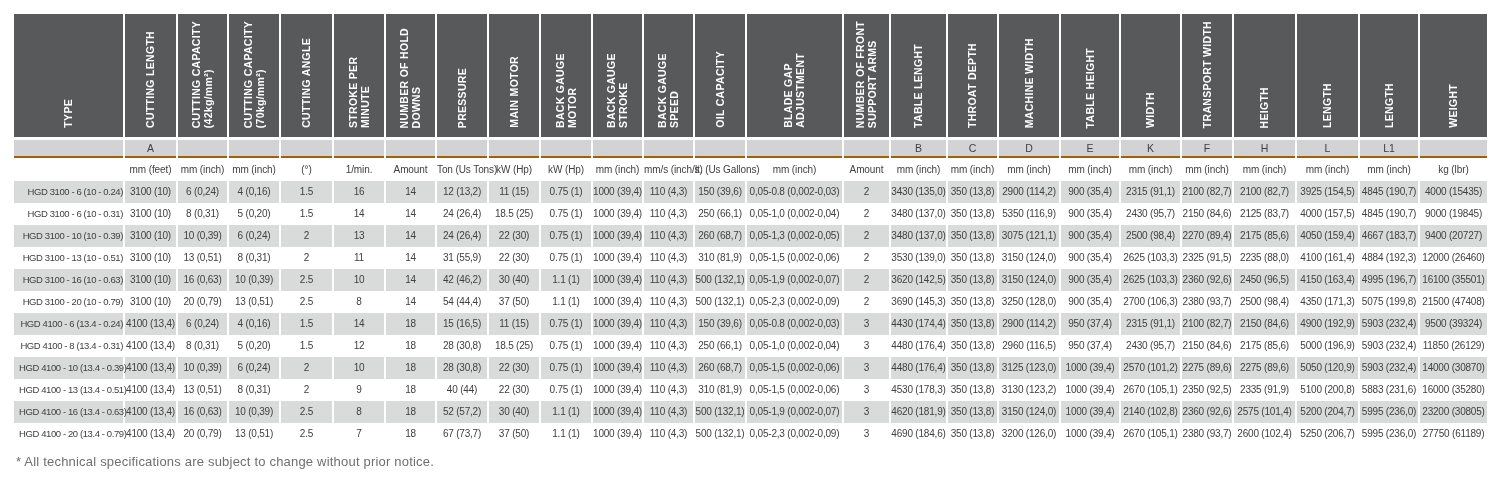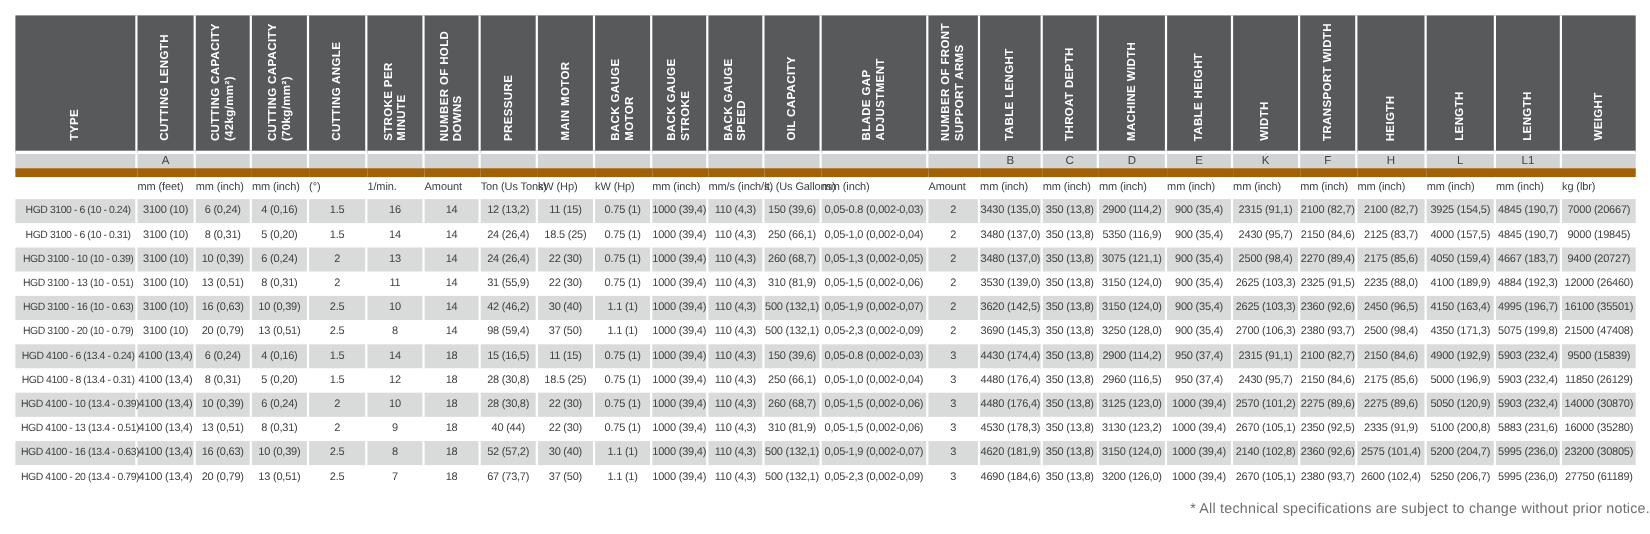--- a/index.html
+++ b/index.html
@@ -58,22 +58,22 @@
     text-align:center;
     font-size:10.5px;
     color:var(--cell-text);
   }
   tr.letters td:first-child{border-left:none;}
   
   tr.units td{
     background:#fff;
     height:24px;
     border-left:2px solid #fff;
-    border-top:8px solid #a16207;
-    text-align:left;
+    border-top:2px solid #a16207;
+    text-align:center;
     font-size:10px;
     color:var(--cell-text);
     white-space:nowrap;
     overflow:visible;
     letter-spacing:-0.1px;
   }
   tr.units td:first-child{border-left:none;}
   
   tbody td{
     height:22px;
@@ -82,31 +82,30 @@
     font-size:10px;
     color:var(--cell-text);
     white-space:nowrap;
     letter-spacing:-0.2px;
     overflow:visible;
   }
   tbody td:first-child{border-left:none;}
   tbody tr:nth-child(odd){background:var(--stripe-bg);}
   tbody tr:nth-child(even){background:#fff;}
   tbody td.type{
-    text-align:center;
+    text-align:right;
     padding-left:5px;
     font-size:9.5px;
     letter-spacing:-0.4px;
   }
   .footnote{
     margin:9px 0 0 2px;
     font-size:13px;
     color:var(--footnote-text);
     letter-spacing:.2px;
-    text-align:right;
   }
 </style>
 </head>
 <body>
 
 <div class="sheet">
   <table>
     <colgroup id="colgroup">
         <col style="width: 110px;">
         <col style="width: 53px;">
@@ -341,21 +340,21 @@
           <td>2</td>
           <td>3430 (135,0)</td>
           <td>350 (13,8)</td>
           <td>2900 (114,2)</td>
           <td>900 (35,4)</td>
           <td>2315 (91,1)</td>
           <td>2100 (82,7)</td>
           <td>2100 (82,7)</td>
           <td>3925 (154,5)</td>
           <td>4845 (190,7)</td>
-          <td>7000 (20667)</td>
+          <td>4000 (15435)</td>
         </tr>
         <tr>
           <td class="type">HGD 3100 - 6 (10 - 0.31)</td>
           <td>3100 (10)</td>
           <td>8 (0,31)</td>
           <td>5 (0,20)</td>
           <td>1.5</td>
           <td>14</td>
           <td>14</td>
           <td>24 (26,4)</td>
@@ -420,21 +419,21 @@
           <td>310 (81,9)</td>
           <td>0,05-1,5 (0,002-0,06)</td>
           <td>2</td>
           <td>3530 (139,0)</td>
           <td>350 (13,8)</td>
           <td>3150 (124,0)</td>
           <td>900 (35,4)</td>
           <td>2625 (103,3)</td>
           <td>2325 (91,5)</td>
           <td>2235 (88,0)</td>
-          <td>4100 (189,9)</td>
+          <td>4100 (161,4)</td>
           <td>4884 (192,3)</td>
           <td>12000 (26460)</td>
         </tr>
         <tr>
           <td class="type">HGD 3100 - 16 (10 - 0.63)</td>
           <td>3100 (10)</td>
           <td>16 (0,63)</td>
           <td>10 (0,39)</td>
           <td>2.5</td>
           <td>10</td>
@@ -459,21 +458,21 @@
           <td>16100 (35501)</td>
         </tr>
         <tr>
           <td class="type">HGD 3100 - 20 (10 - 0.79)</td>
           <td>3100 (10)</td>
           <td>20 (0,79)</td>
           <td>13 (0,51)</td>
           <td>2.5</td>
           <td>8</td>
           <td>14</td>
-          <td>98 (59,4)</td>
+          <td>54 (44,4)</td>
           <td>37 (50)</td>
           <td>1.1 (1)</td>
           <td>1000 (39,4)</td>
           <td>110 (4,3)</td>
           <td>500 (132,1)</td>
           <td>0,05-2,3 (0,002-0,09)</td>
           <td>2</td>
           <td>3690 (145,3)</td>
           <td>350 (13,8)</td>
           <td>3250 (128,0)</td>
@@ -503,21 +502,21 @@
           <td>3</td>
           <td>4430 (174,4)</td>
           <td>350 (13,8)</td>
           <td>2900 (114,2)</td>
           <td>950 (37,4)</td>
           <td>2315 (91,1)</td>
           <td>2100 (82,7)</td>
           <td>2150 (84,6)</td>
           <td>4900 (192,9)</td>
           <td>5903 (232,4)</td>
-          <td>9500 (15839)</td>
+          <td>9500 (39324)</td>
         </tr>
         <tr>
           <td class="type">HGD 4100 - 8 (13.4 - 0.31)</td>
           <td>4100 (13,4)</td>
           <td>8 (0,31)</td>
           <td>5 (0,20)</td>
           <td>1.5</td>
           <td>12</td>
           <td>18</td>
           <td>28 (30,8)</td>

